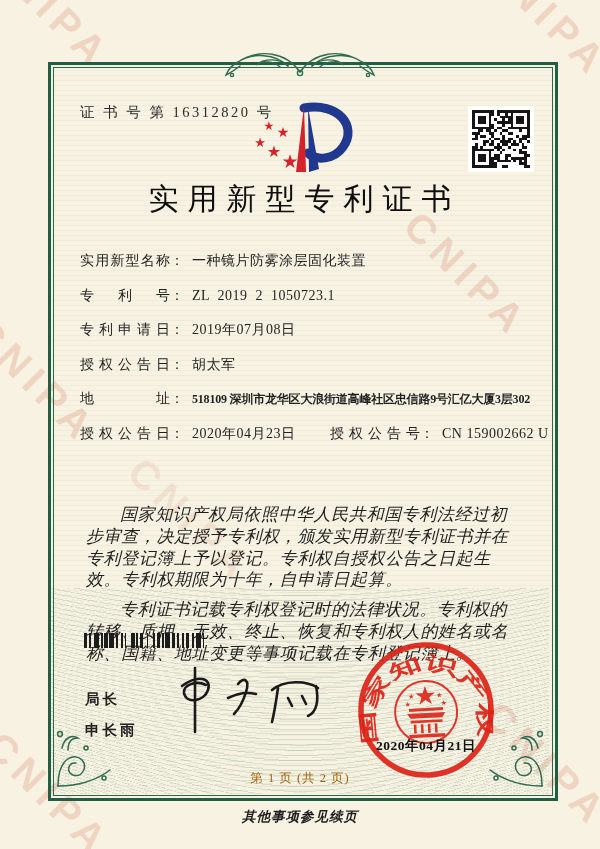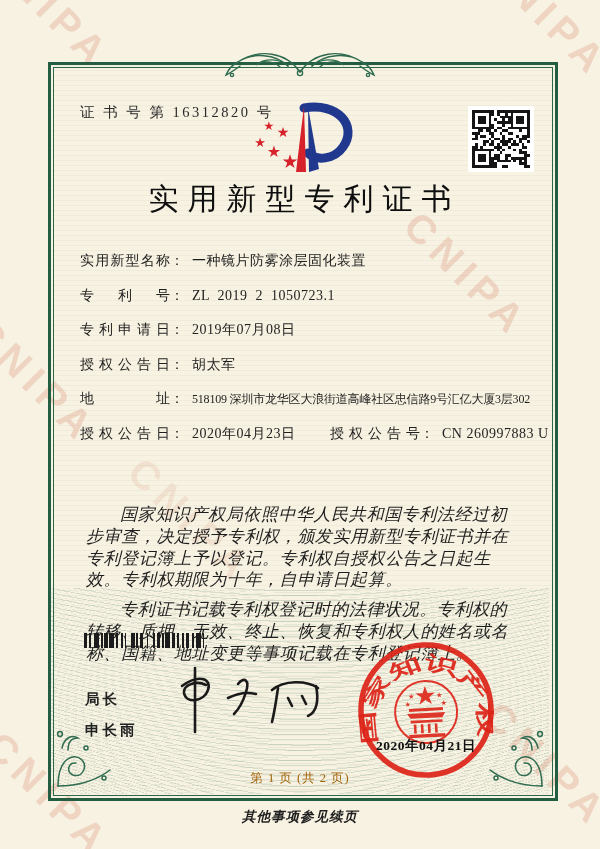--- a/index.html
+++ b/index.html
@@ -30,21 +30,21 @@
   .qc.on{background:#151515;}
   .title{position:absolute;left:0;top:179px;width:600px;text-align:center;font-size:30px;
          font-weight:400;letter-spacing:9px;color:#0f0f0f;padding-left:9px;box-sizing:border-box;}
   
   .fields{position:absolute;left:80px;top:252px;width:450px;font-size:14px;color:#1f1f1f;}
   .frow{position:relative;height:34.6px;white-space:nowrap;}
   .flabel{display:inline-block;width:90px;text-align:justify;text-align-last:justify;}
   .colon{display:inline-block;margin-right:8px;}
   .fvalue{letter-spacing:.5px;}
   .fvalue.num{word-spacing:4px;}
-  .fvalue.addr{font-size:12px;letter-spacing:-.2px;}
+  .fvalue.addr{font-size:12px;letter-spacing:-.2px;font-weight:bold;}
   .grant-right{position:absolute;left:250px;top:0;}
   
   .body-text{position:absolute;left:78px;top:496px;width:446px;}
   .body-text p{margin:8px;text-indent:2em;font-size:17px;line-height:21.8px;
                letter-spacing:.6px;color:#1e1e1e;font-style:italic;}
   
   .barcode{position:absolute;left:84px;top:633px;height:15px;display:flex;align-items:stretch;}
   .bar{background:#1c1c1c;}
   .sp{background:transparent;}
   
@@ -590,21 +590,21 @@
       <span class="flabel">授权公告日</span><span class="colon">：</span><span class="fvalue">胡太军</span>
     </div>
     <div class="frow">
       <span class="flabel">地址</span><span class="colon">：</span><span class="fvalue addr">518109 深圳市龙华区大浪街道高峰社区忠信路9号汇亿大厦3层302</span>
     </div>
     <div class="frow">
       <span>
         <span class="flabel">授权公告日</span><span class="colon">：</span><span class="fvalue">2020年04月23日</span>
       </span>
       <span class="grant-right">
-        <span class="flabel">授权公告号</span><span class="colon">：</span><span class="fvalue">CN 260997883 U</span>
+        <span class="flabel">授权公告号</span><span class="colon">：</span><span class="fvalue">CN 159002662 U</span>
       </span>
     </div>
   </div>
 
   <div class="body-text">
     <p>国家知识产权局依照中华人民共和国专利法经过初步审查，决定授予专利权，颁发实用新型专利证书并在专利登记簿上予以登记。专利权自授权公告之日起生效。专利权期限为十年，自申请日起算。</p>
     <p>专利证书记载专利权登记时的法律状况。专利权的转移、质押、无效、终止、恢复和专利权人的姓名或名称、国籍、地址变更等事项记载在专利登记簿上。</p>
   </div>
 
   <div class="barcode">

